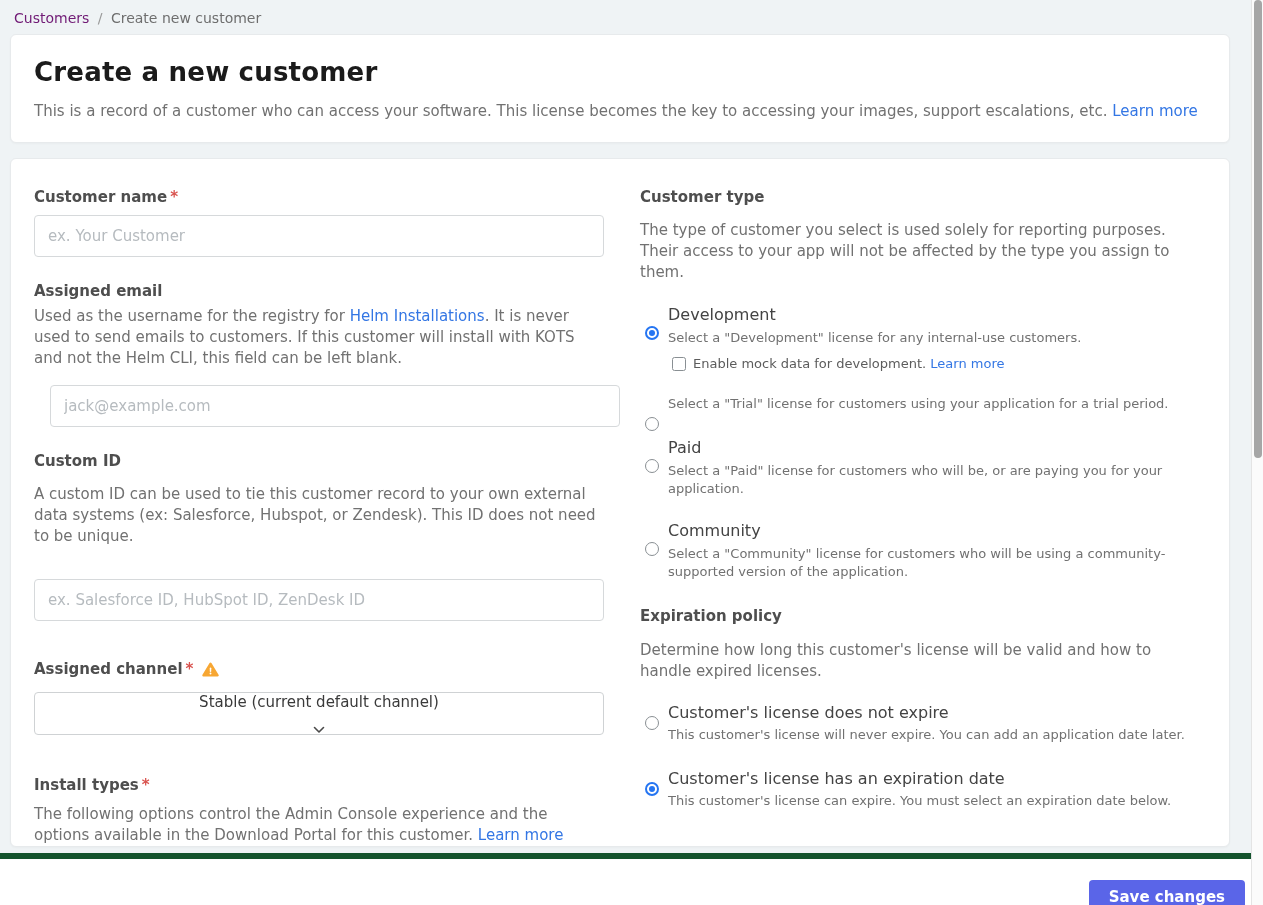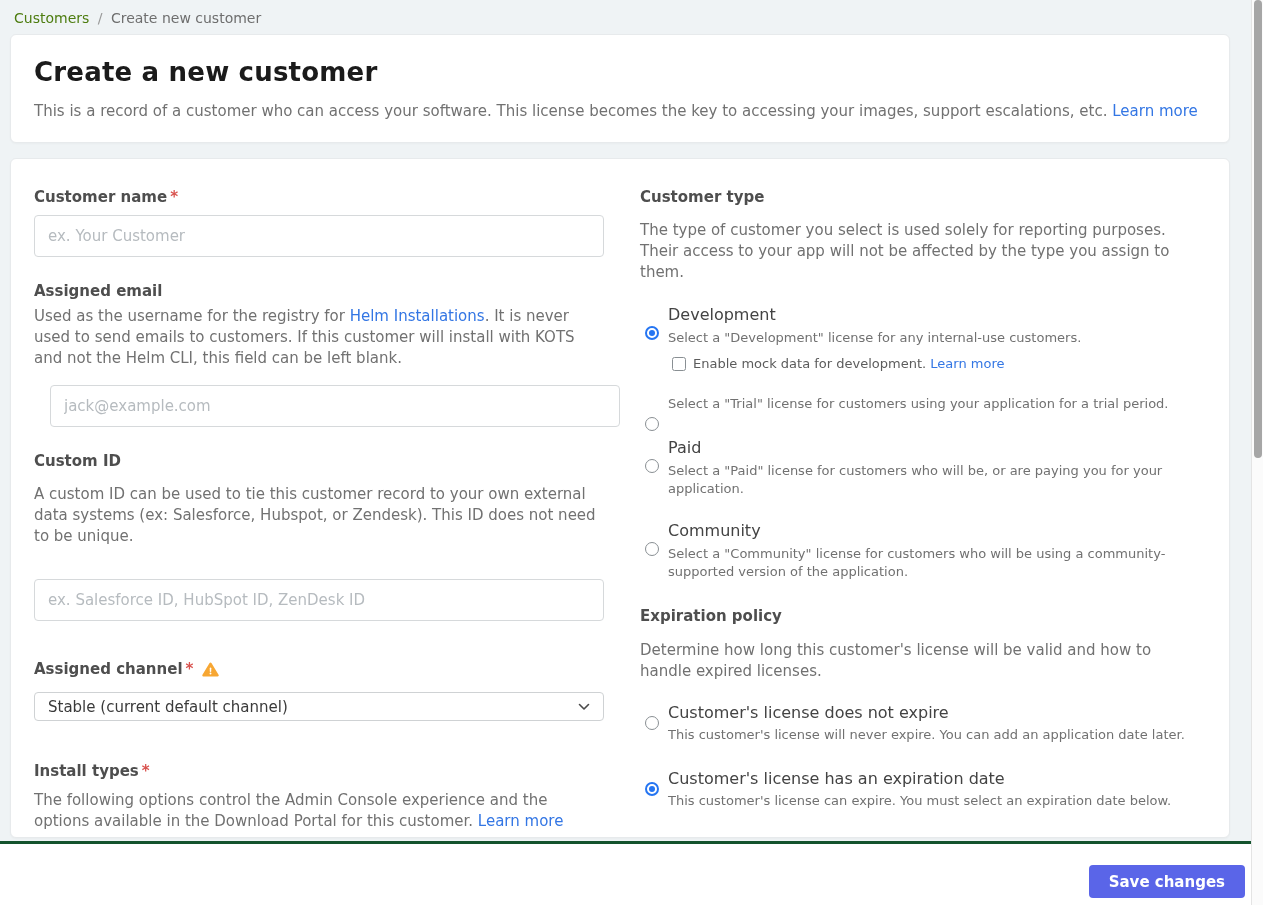--- a/index.html
+++ b/index.html
@@ -7,21 +7,21 @@
   body {
     font-family: "DejaVu Sans", "Liberation Sans", sans-serif;
     background: #eff3f5;
     color: #717171;
     position: relative;
   }
   .page { position: relative; width: 1251px; }
 
   
   .breadcrumb { padding: 10px 0 0 14px; font-size: 14px; color: #6e6e6e; }
-  .breadcrumb a { color: #4d7c0f; text-decoration: none; cursor: pointer; }
+  .breadcrumb a { color: #701a75; text-decoration: none; cursor: pointer; }
   .breadcrumb .sep { margin: 0 4px; color: #9a9a9a; }
 
   
   .card {
     background: #ffffff;
     border: 1px solid #e7eaec;
     border-radius: 6px;
     margin-left: 10px;
     width: 1220px;
     box-shadow: 0 1px 2px rgba(0,0,0,0.03);
@@ -59,29 +59,30 @@
     padding: 0 13px;
     font-size: 15px;
     font-family: "DejaVu Sans", "Liberation Sans", sans-serif;
     color: #3d3d3d;
     outline: none;
   }
   .tinput::placeholder { color: #b6bbbf; }
 
   
   .select-box {
-    width: 570px; height: 29px;
+    width: 570px; height: 43px;
     border: 1px solid #cfd2d4;
     border-radius: 4px;
     background: #ffffff;
     display: flex; align-items: center;
     padding: 0 13px;
     font-size: 15px; color: #3a3a3a;
     cursor: pointer;
     justify-content: space-between;
+    flex-direction: column;
   }
 
   
   .f-name .tinput { margin-top: 8px; }
   .f-email { margin-top: 24px; }
   .f-email .ptext { margin-top: 5px; width: 570px; }
   .f-email .tinput { margin-top: 16px; margin-left: 16px; }
   .f-custom { margin-top: 24px; }
   .f-custom .ptext { margin-top: 13px; width: 570px; }
   .f-custom .tinput { margin-top: 32px; }
@@ -137,23 +138,23 @@
     background: #fff;
     cursor: pointer;
     flex: 0 0 14px;
   }
   .check-row .cb-label { margin-left: 7px; font-size: 13px; color: #5c5c5c; line-height: 18px; }
 
   
   .footer {
     position: fixed;
     left: 0; right: 12px; bottom: 0;
-    height: 64px;
+    height: 52px;
     background: #ffffff;
-    border-top: 3px solid #14532d;
+    border-top: 6px solid #14532d;
     z-index: 10;
   }
   .save-btn {
     position: absolute; right: 6px; top: 21px;
     height: 33px;
     padding: 0 20px;
     background: #5a65e8;
     color: #ffffff;
     font-family: "DejaVu Sans", "Liberation Sans", sans-serif;
     font-size: 15px;

